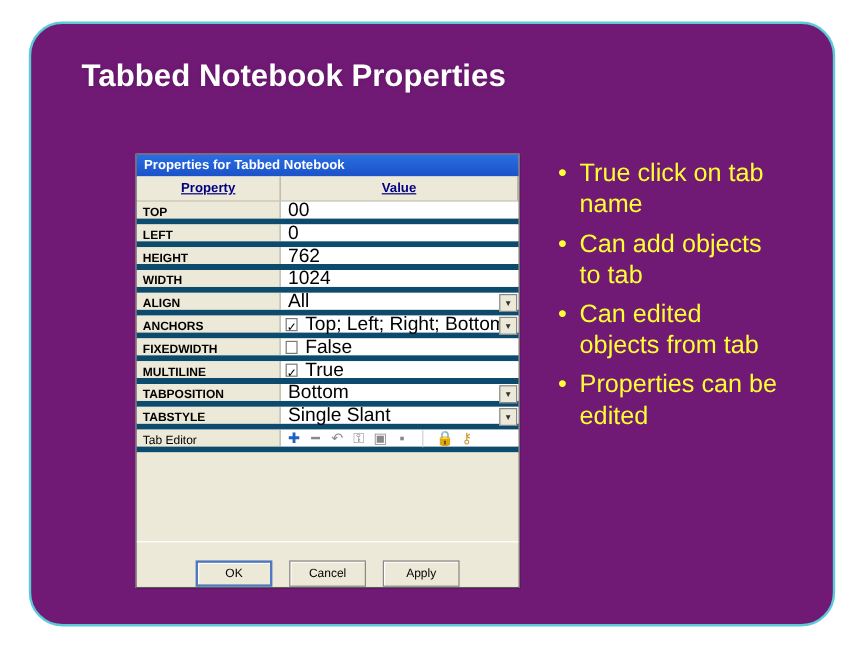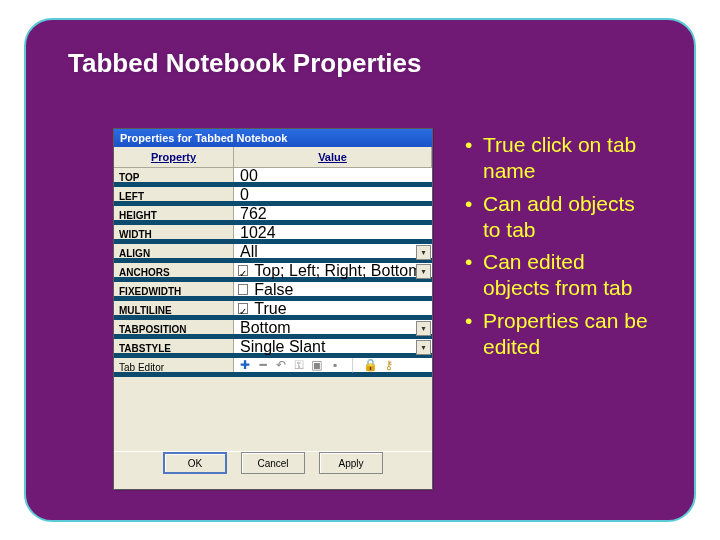--- a/index.html
+++ b/index.html
@@ -149,21 +149,21 @@
     height: 14px;
     display: inline-flex;
     align-items: center;
     justify-content: center;
     font-size: 12px;
   }
   .filler { flex: 1; background: #ece9d8; }
   .button-bar {
     height: 38px;
     display: flex;
-    align-items: flex-start;
+    align-items: flex-end;
     justify-content: center;
     gap: 14px;
     border-top: 1px solid #fff;
     background: #ece9d8;
   }
   .btn {
     width: 64px;
     height: 22px;
     background: #ece9d8;
     border: 1px solid #888;

